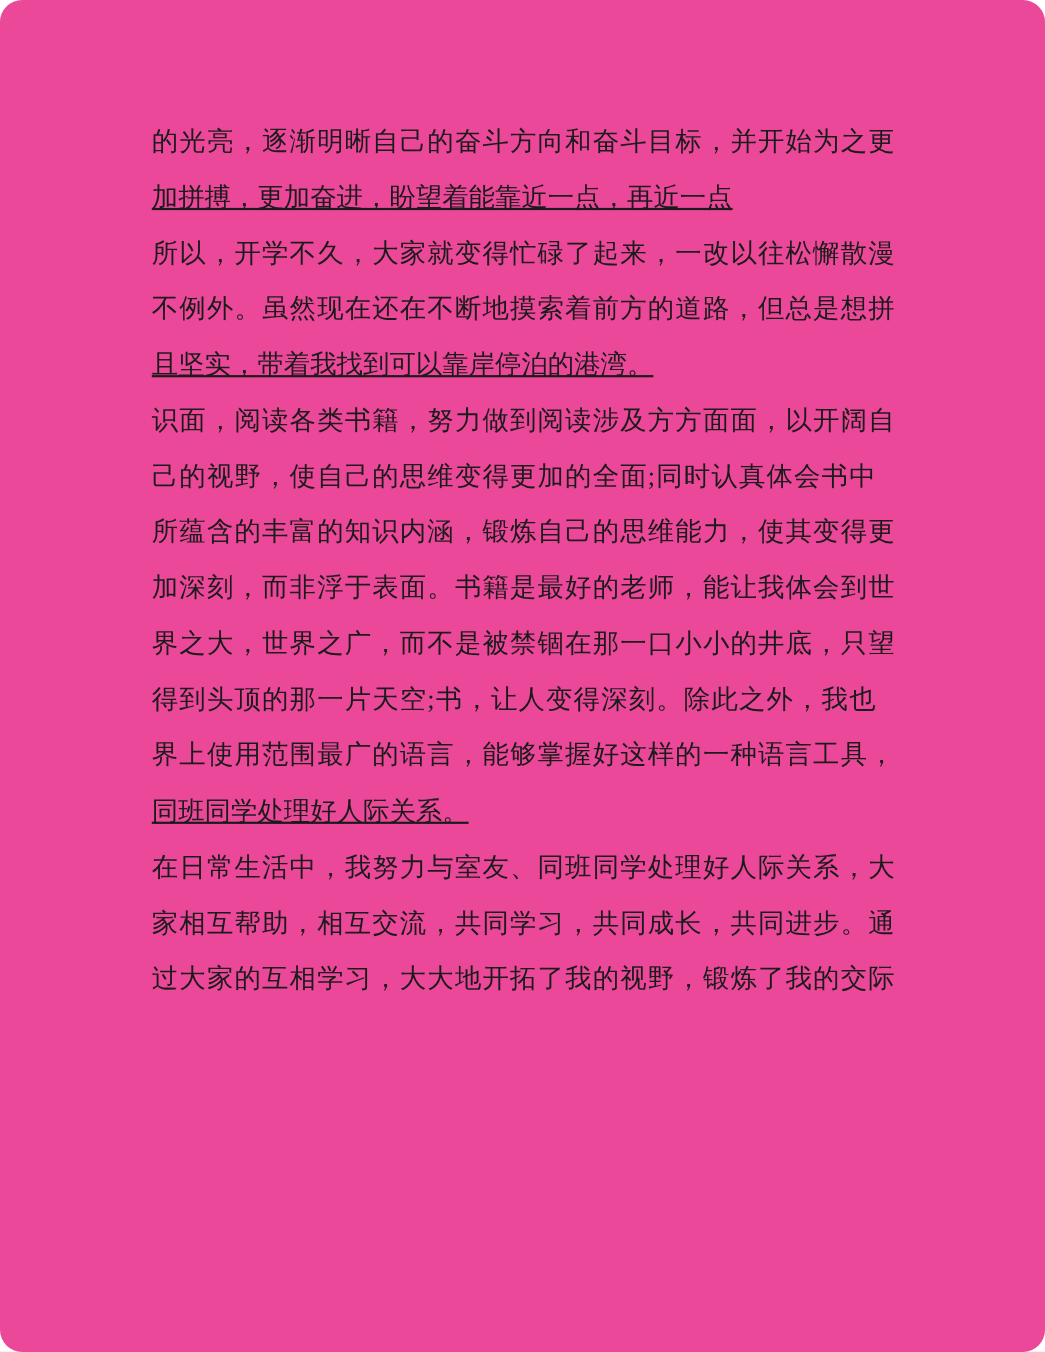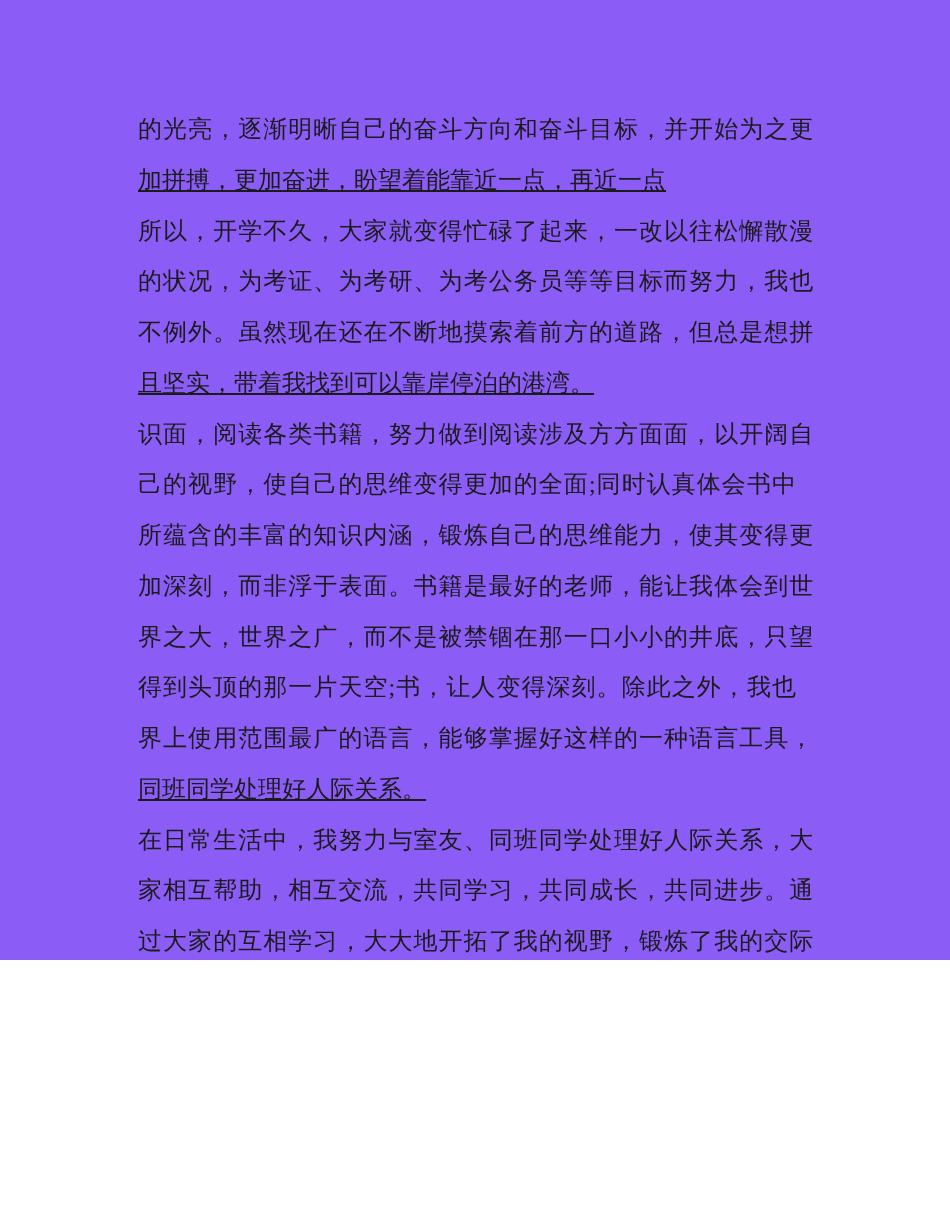--- a/index.html
+++ b/index.html
@@ -12,22 +12,23 @@
       background: #ffffff;
       overflow: hidden;
       position: relative;
       font-family: "Liberation Serif", "DejaVu Serif", serif;
     }
     .page {
       position: absolute;
       left: 0;
       top: 0;
       width: 950px;
-      height: 960px;
-      background: #8b5cf6;
+      height: 1229px;
+      background: #ec4899;
+      border-radius: 20px;
     }
     .text-block {
       position: absolute;
       left: 138px;
       top: 104px;
       width: 678px;
       color: #1b1b1b;
       font-size: 24px;
       line-height: 50.75px;
     }
@@ -48,21 +49,20 @@
   </style>
 </head>
 <body>
 
 <div class="page">
   <div class="text-block">
 
   <div class="text-line justified">的光亮，逐渐明晰自己的奋斗方向和奋斗目标，并开始为之更</div>
       <div class="text-line plain">加拼搏，更加奋进，盼望着能靠近一点，再近一点</div>
       <div class="text-line justified">所以，开学不久，大家就变得忙碌了起来，一改以往松懈散漫</div>
-      <div class="text-line justified">的状况，为考证、为考研、为考公务员等等目标而努力，我也</div>
       <div class="text-line justified">不例外。虽然现在还在不断地摸索着前方的道路，但总是想拼</div>
       <div class="text-line plain">且坚实，带着我找到可以靠岸停泊的港湾。</div>
       <div class="text-line justified">识面，阅读各类书籍，努力做到阅读涉及方方面面，以开阔自</div>
       <div class="text-line justified">己的视野，使自己的思维变得更加的全面;同时认真体会书中</div>
       <div class="text-line justified">所蕴含的丰富的知识内涵，锻炼自己的思维能力，使其变得更</div>
       <div class="text-line justified">加深刻，而非浮于表面。书籍是最好的老师，能让我体会到世</div>
       <div class="text-line justified">界之大，世界之广，而不是被禁锢在那一口小小的井底，只望</div>
       <div class="text-line justified">得到头顶的那一片天空;书，让人变得深刻。除此之外，我也</div>
       <div class="text-line justified">界上使用范围最广的语言，能够掌握好这样的一种语言工具，</div>
       <div class="text-line plain">同班同学处理好人际关系。</div>

